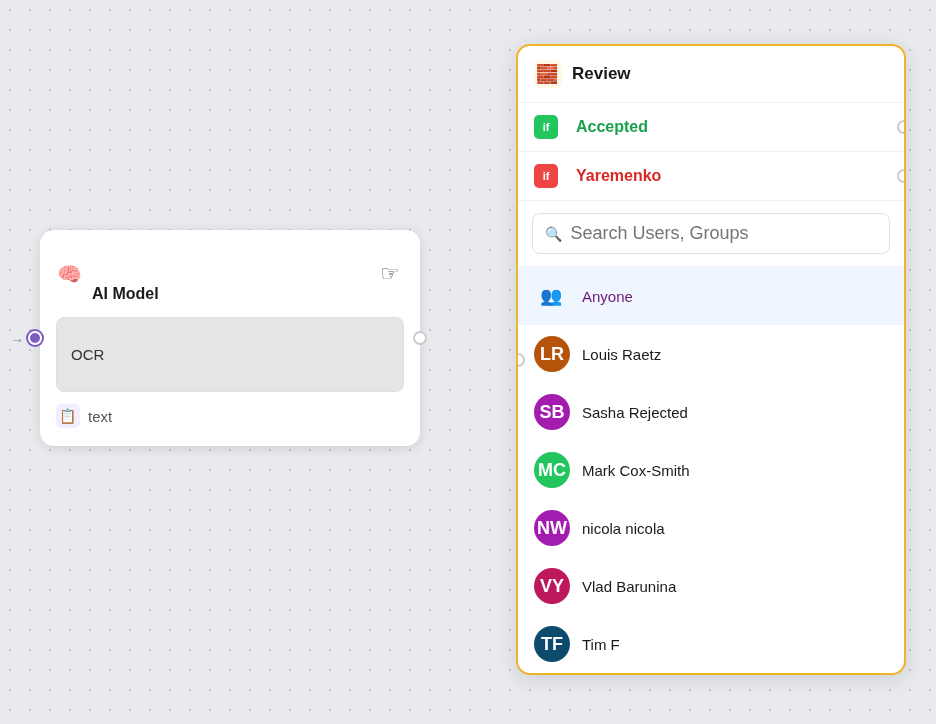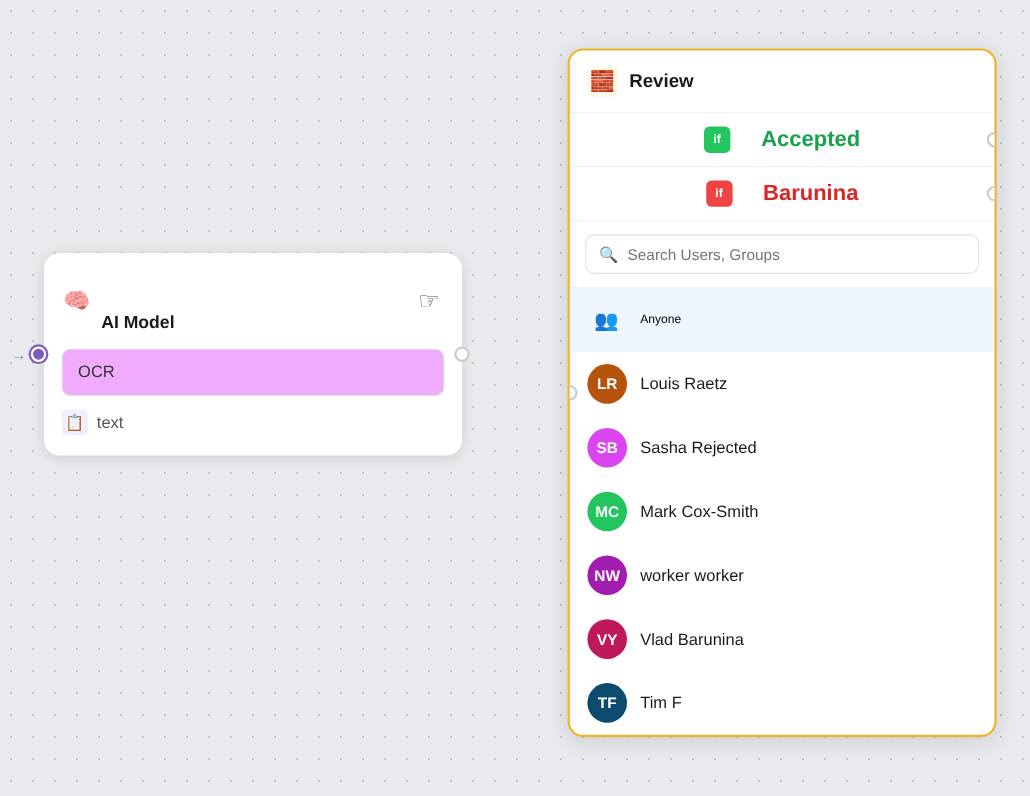--- a/index.html
+++ b/index.html
@@ -87,24 +87,24 @@
       margin-top: 41px;
     }
 
     .node-hand-cursor {
       font-size: 22px;
       color: #555;
       margin-right: 4px;
     }
 
     .ocr-box {
-      background: #f0abfc;
+      background: #e5e5e5;
       border: 1.5px solid #e0e0e0;
       border-radius: 8px;
-      padding: 12px 14px;
+      padding: 28px 14px;
       font-size: 15px;
       font-weight: 500;
       color: #333;
       margin-bottom: 12px;
     }
 
     .text-tag {
       display: flex;
       align-items: center;
       gap: 8px;
@@ -174,25 +174,24 @@
     .review-title {
       font-size: 17px;
       font-weight: 700;
       color: #1a1a1a;
     }
 
     
     .condition-row {
       display: flex;
       align-items: center;
-      gap: 28px;
+      gap: 18px;
       padding: 12px 16px;
       border-bottom: 1px solid #f0f0f0;
       position: relative;
-      justify-content: center;
     }
 
     .condition-connector-right {
       position: absolute;
       right: -7px;
       top: 50%;
       transform: translateY(-50%);
       width: 14px;
       height: 14px;
       border-radius: 50%;
@@ -210,21 +209,21 @@
       font-size: 11px;
       font-weight: 700;
       color: white;
       flex-shrink: 0;
     }
 
     .if-badge.green { background: #22c55e; }
     .if-badge.red { background: #ef4444; }
 
     .condition-label {
-      font-size: 20px;
+      font-size: 16px;
       font-weight: 600;
     }
 
     .condition-label.green { color: #16a34a; }
     .condition-label.red { color: #dc2626; }
 
     
     .search-container {
       padding: 12px 14px;
       border-bottom: 1px solid #f0f0f0;
@@ -241,21 +240,21 @@
     }
 
     .search-icon {
       color: #999;
       font-size: 14px;
     }
 
     .search-input {
       border: none;
       outline: none;
-      font-size: 14px;
+      font-size: 18px;
       color: #999;
       flex: 1;
       background: transparent;
     }
 
     
     .user-list {
       overflow-y: auto;
     }
 
@@ -272,21 +271,21 @@
       background: #eff6ff;
     }
 
     .avatar {
       width: 36px;
       height: 36px;
       border-radius: 50%;
       display: flex;
       align-items: center;
       justify-content: center;
-      font-size: 14px;
+      font-size: 18px;
       font-weight: 600;
       color: white;
       flex-shrink: 0;
     }
 
     .anyone-icon {
       width: 36px;
       height: 36px;
       border-radius: 50%;
       display: flex;
@@ -297,22 +296,22 @@
       flex-shrink: 0;
     }
 
     .user-name {
       font-size: 15px;
       color: #1a1a1a;
       font-weight: 400;
     }
 
     .anyone-name {
-      font-size: 11px;
-      color: #000000;
+      font-size: 15px;
+      color: #701a75;
       font-weight: 500;
     }
   </style>
 </head>
 <body>
 
 <div class="ai-model-node">
   <div class="node-connector-left">
     <span class="arrow-icon">→</span>
     <div class="connector-dot"></div>
@@ -343,21 +342,21 @@
   </div>
 
   <div class="condition-row">
     <div class="if-badge green">if</div>
     <span class="condition-label green">Accepted</span>
     <div class="condition-connector-right"></div>
   </div>
 
   <div class="condition-row">
     <div class="if-badge red">if</div>
-    <span class="condition-label red">Barunina</span>
+    <span class="condition-label red">Yaremenko</span>
     <div class="condition-connector-right"></div>
   </div>
 
   <div class="search-container">
     <div class="search-box">
       <span class="search-icon">🔍</span>
       <input class="search-input" type="text" placeholder="Search Users, Groups" style="">
     </div>
   </div>
 
@@ -367,32 +366,32 @@
       <div class="anyone-icon">👥</div>
       <span class="anyone-name">Anyone</span>
     </div>
 
     <div class="user-item">
       <div class="avatar" style="background:#b45309;">LR</div>
       <span class="user-name">Louis Raetz</span>
     </div>
 
     <div class="user-item">
-      <div class="avatar" style="background:#d946ef;">SB</div>
+      <div class="avatar" style="background:#a21caf;">SB</div>
       <span class="user-name">Sasha Rejected</span>
     </div>
 
     <div class="user-item">
       <div class="avatar" style="background:#22c55e;">MC</div>
       <span class="user-name">Mark Cox-Smith</span>
     </div>
 
     <div class="user-item">
       <div class="avatar" style="background:#a21caf;">NW</div>
-      <span class="user-name">worker worker</span>
+      <span class="user-name">nicola nicola</span>
     </div>
 
     <div class="user-item">
       <div class="avatar" style="background:#be185d;">VY</div>
       <span class="user-name">Vlad Barunina</span>
     </div>
 
     <div class="user-item">
       <div class="avatar" style="background:#0c4a6e;">TF</div>
       <span class="user-name">Tim F</span>

